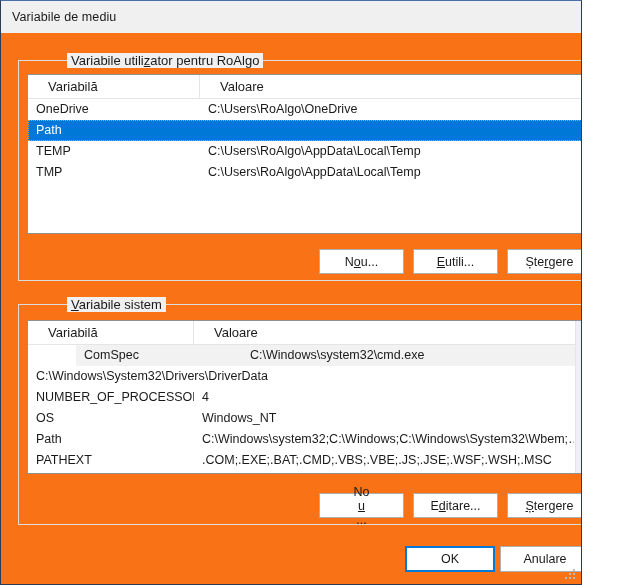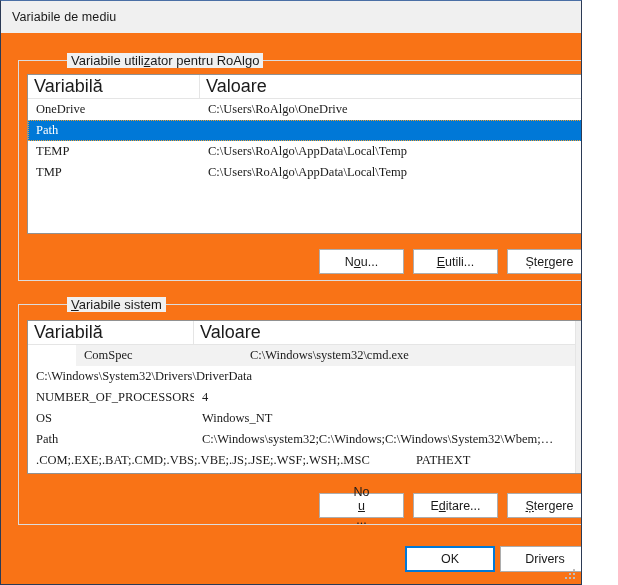--- a/index.html
+++ b/index.html
@@ -91,42 +91,41 @@
 
   .lv-header {
     display: flex;
     height: 24px;
     box-sizing: border-box;
     border-bottom: 1px solid #e5e5e5;
     background: #ffffff;
     align-items: center;
   }
   .lv-header .col {
-    font-size: 18px;
-    color: #1a1a1a;
-    padding-left: 6px;
+    font-size: 13px;
+    color: #1a1a1a;
+    padding-left: 20px;
     box-sizing: border-box;
     height: 23px;
     line-height: 23px;
     overflow: hidden;
     white-space: nowrap;
   }
   .lv-header .col-name { border-right: 1px solid #e5e5e5; }
 
   .lv-body {
     position: relative;
   }
 
   .lv-row {
     display: flex;
     height: 21px;
     align-items: center;
     box-sizing: border-box;
     cursor: default;
-    font-family: Liberation Serif, serif;
   }
   .lv-row .cell {
     font-size: 12.5px;
     color: #1a1a1a;
     padding-left: 8px;
     box-sizing: border-box;
     height: 21px;
     line-height: 21px;
     overflow: hidden;
     white-space: nowrap;
@@ -303,22 +302,22 @@
       </div>
       <div class="lv-row">
         <div class="cell cell-name">OS</div>
         <div class="cell cell-value">Windows_NT</div>
       </div>
       <div class="lv-row">
         <div class="cell cell-name">Path</div>
         <div class="cell cell-value">C:\Windows\system32;C:\Windows;C:\Windows\System32\Wbem;…</div>
       </div>
       <div class="lv-row">
+        <div class="cell cell-name">PATHEXT</div>
         <div class="cell cell-value">.COM;.EXE;.BAT;.CMD;.VBS;.VBE;.JS;.JSE;.WSF;.WSH;.MSC</div>
-        <div class="cell cell-name">PATHEXT</div>
       </div>
       <div class="lv-row">
         <div class="cell cell-name">PROCESSOR_ARCHITECTURE</div>
         <div class="cell cell-value">AMD64</div>
       </div>
     </div>
     <div class="scrollbar">
       <div class="scroll-thumb"></div>
     </div>
   </div>
@@ -333,21 +332,21 @@
       <span class="acc">d</span>
       <span>itare...</span>
     </button>
   <button class="btn btn-s-delete">
       <span></span>
       <span class="acc">Ș</span>
       <span>tergere</span>
     </button>
 
   <button class="btn btn-default btn-ok">OK</button>
-  <button class="btn btn-cancel">Drivers</button>
+  <button class="btn btn-cancel">Anulare</button>
 
   <div class="resize-grip">
     <i style="left:8px; top:0px;"></i>
     <i style="left:4px; top:4px;"></i>
     <i style="left:8px; top:4px;"></i>
     <i style="left:0px; top:8px;"></i>
     <i style="left:4px; top:8px;"></i>
     <i style="left:8px; top:8px;"></i>
   </div>
 

